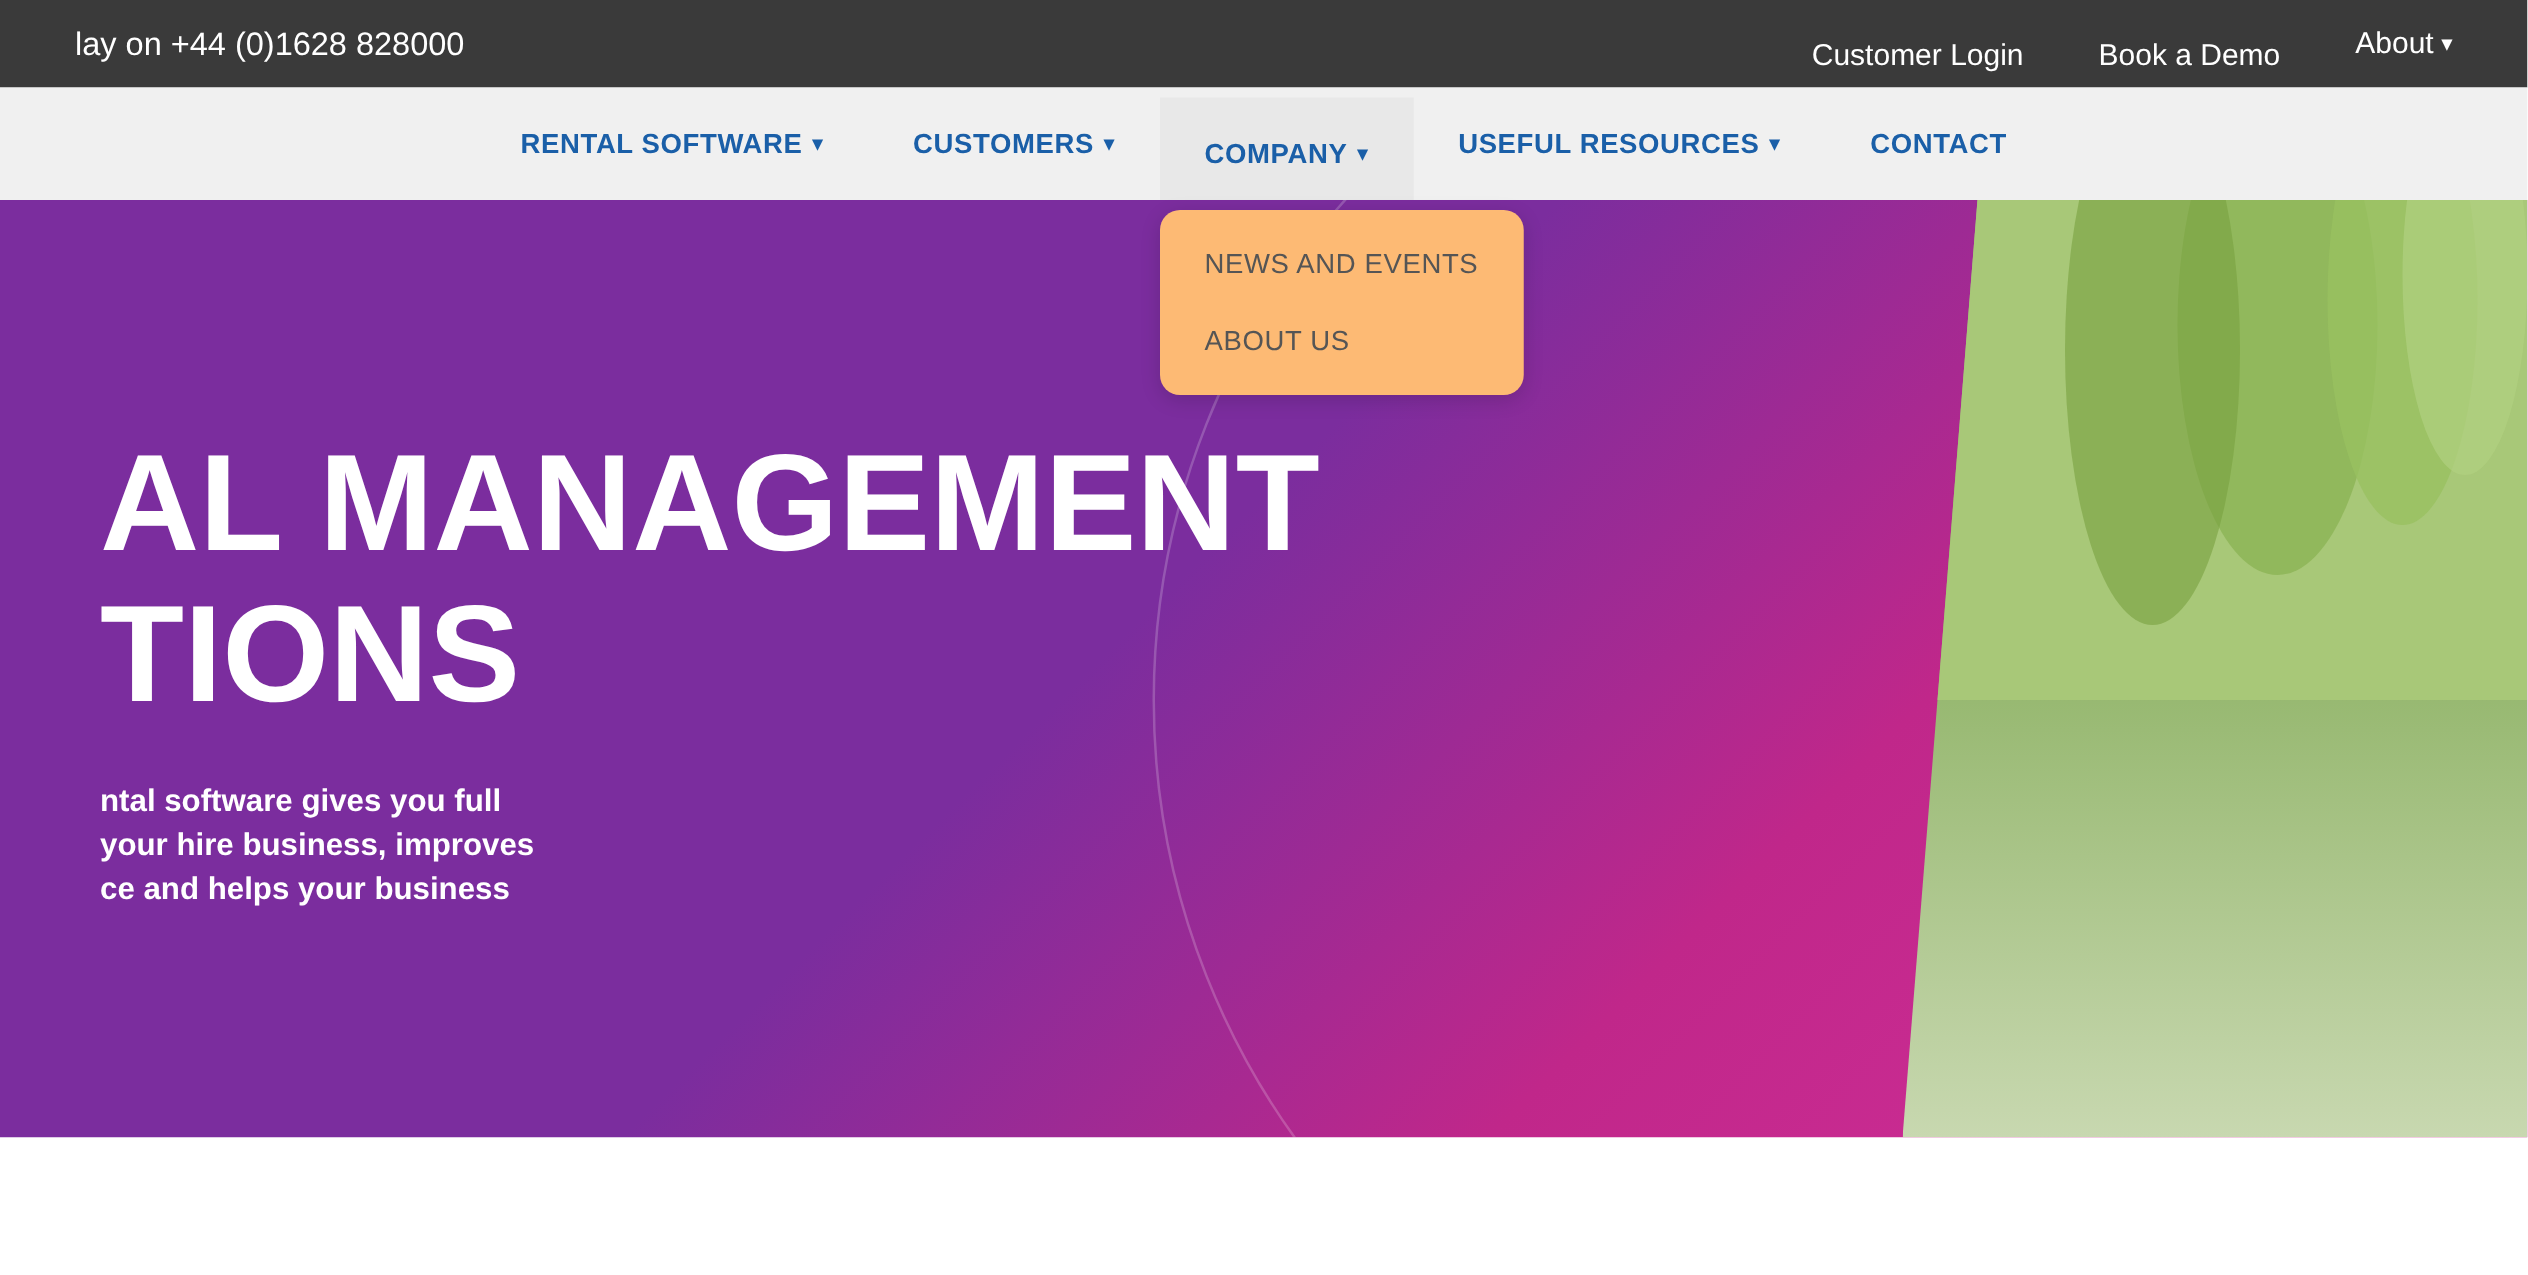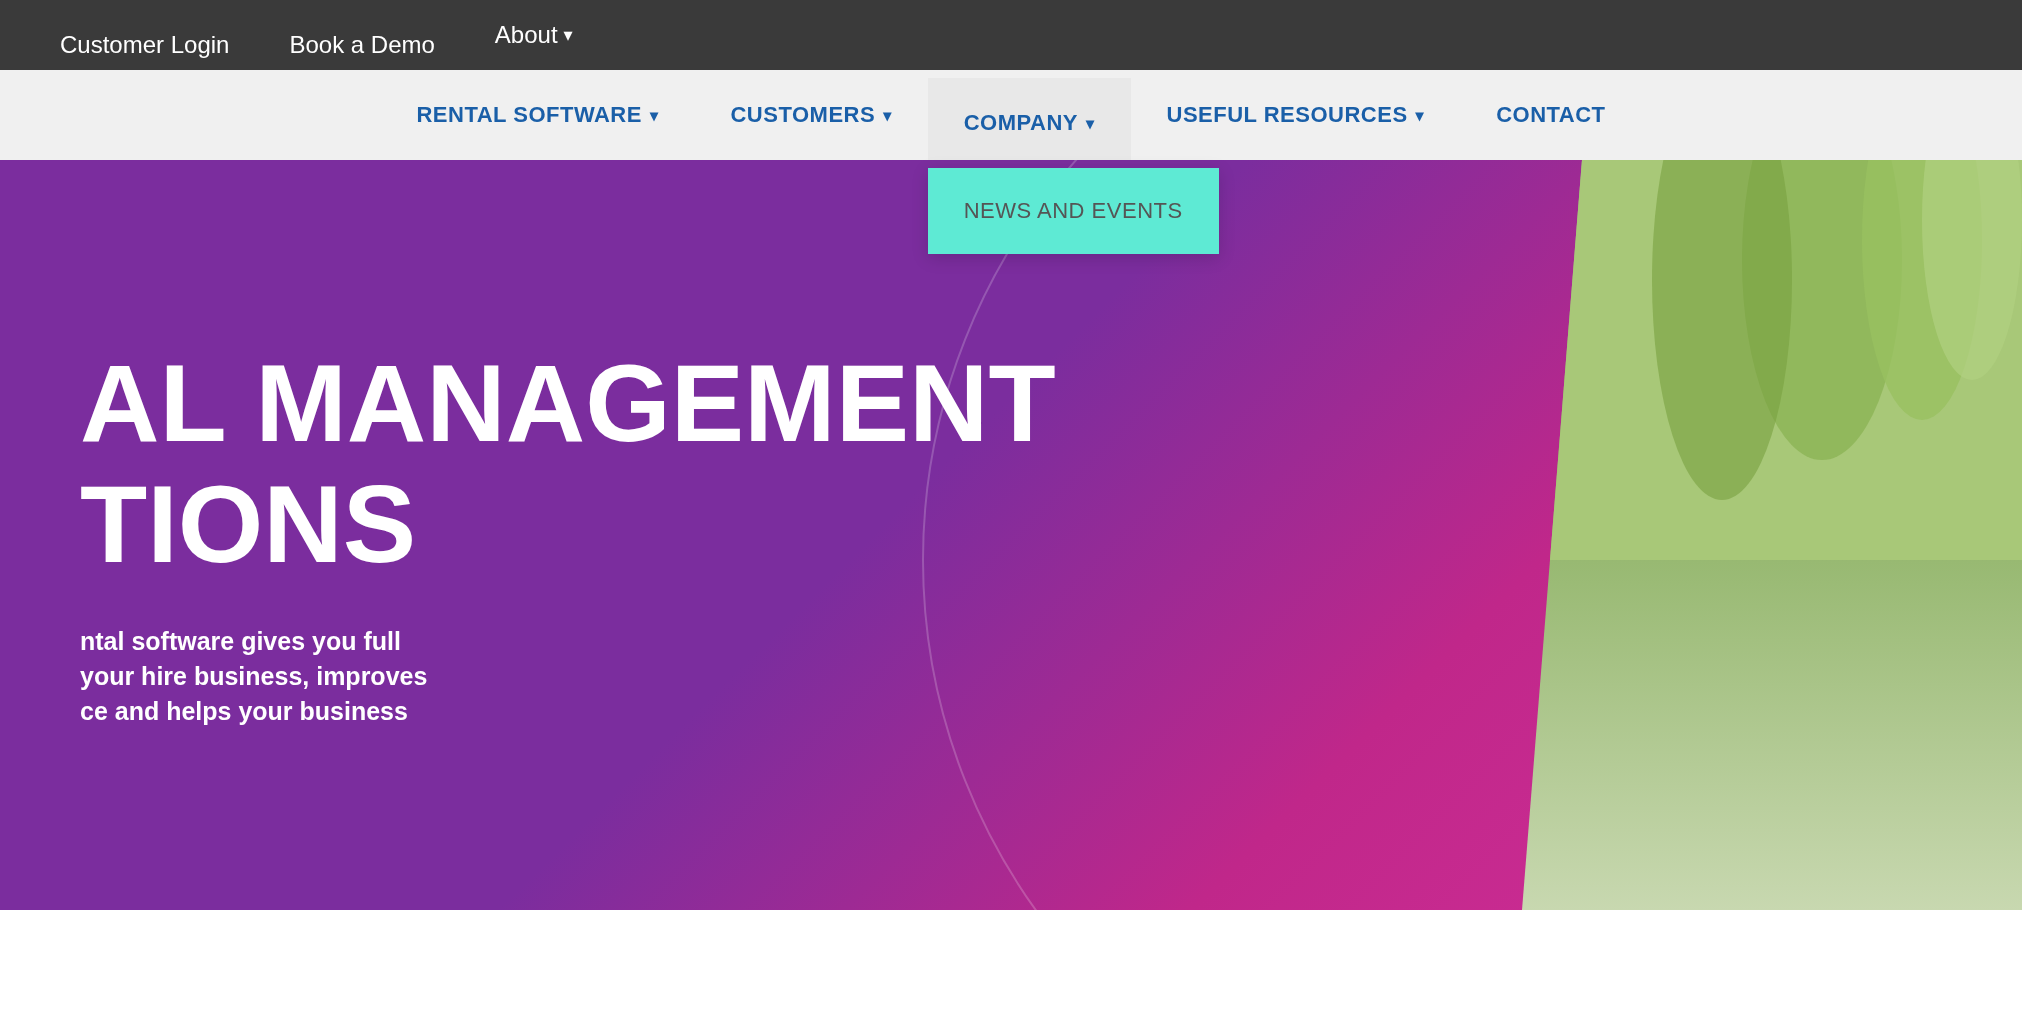--- a/index.html
+++ b/index.html
@@ -95,22 +95,22 @@
     .nav-item .dropdown-arrow {
       font-size: 16px;
       color: #1a5fa8;
     }
 
     
     .dropdown-menu {
       position: absolute;
       top: 90px;
       left: 0;
-      background-color: #5eead4;
-      border-radius: 0;
+      background-color: #fdba74;
+      border-radius: 16px;
       box-shadow: 0 4px 16px rgba(0,0,0,0.15);
       min-width: 240px;
       z-index: 100;
       padding: 12px 0;
     }
 
     .dropdown-item {
       padding: 18px 36px;
       font-size: 22px;
       color: #555;
@@ -191,20 +191,21 @@
     }
 
     .company-nav-item {
       position: relative;
     }
   </style>
 </head>
 <body>
 
 <div class="top-bar">
+  <div class="top-bar-left">lay on +44 (0)1628 828000</div>
   <div class="top-bar-right">
     <a href="#">Customer Login</a>
     <a href="#">Book a Demo</a>
     <div class="region-btn">
       <span>About</span>
       <span class="arrow">▾</span>
     </div>
   </div>
 </div>
 
@@ -220,20 +221,21 @@
       <span>CUSTOMERS</span>
       <span class="dropdown-arrow">▾</span>
     </div>
 
     <div class="nav-item active company-nav-item">
       <span>COMPANY</span>
       <span class="dropdown-arrow">▾</span>
 
       <div class="dropdown-menu">
         <div class="dropdown-item">News and Events</div>
+        <div class="dropdown-item">About Us</div>
       </div>
     </div>
 
     <div class="nav-item">
       <span>USEFUL RESOURCES</span>
       <span class="dropdown-arrow">▾</span>
     </div>
 
     <div class="nav-item">
       <span>CONTACT</span>

